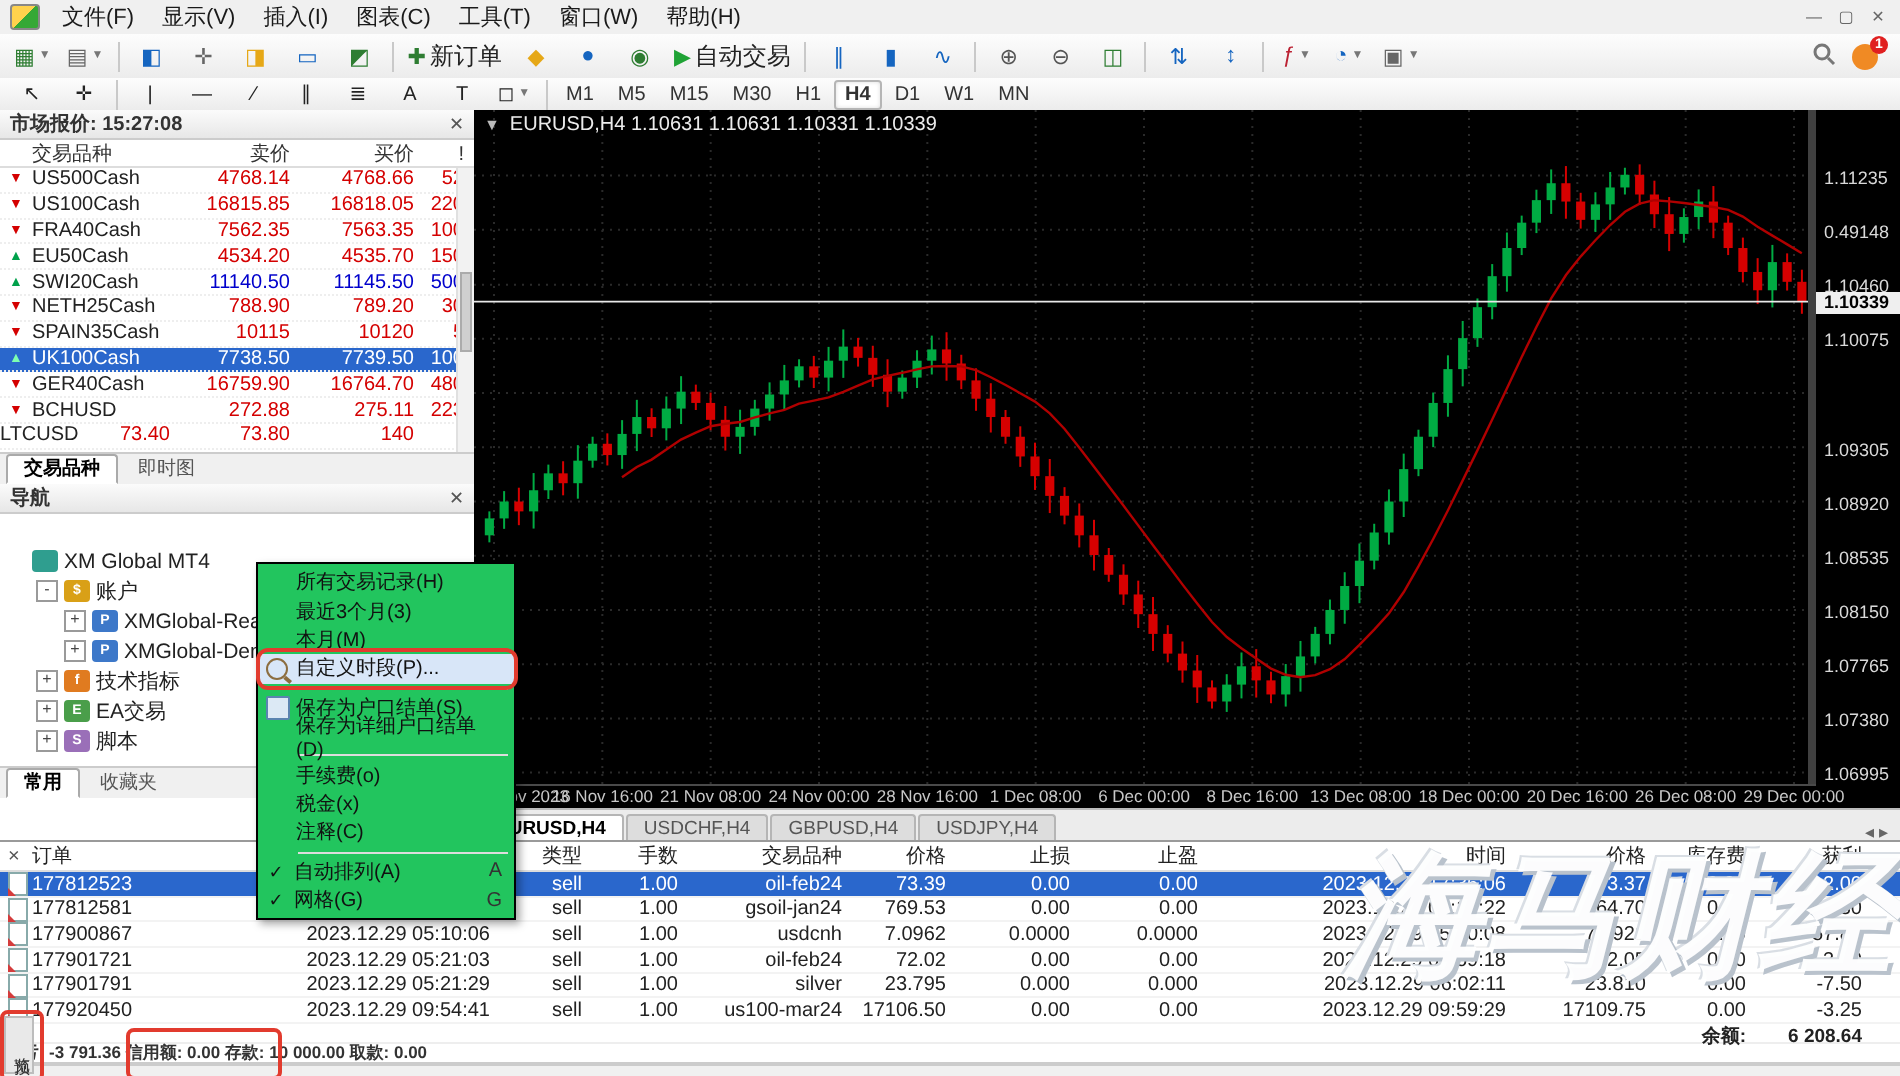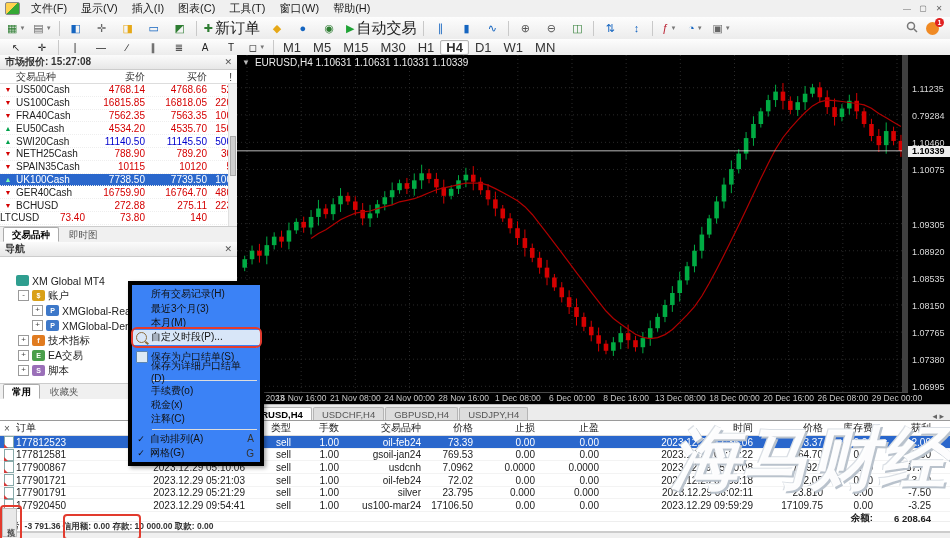--- a/index.html
+++ b/index.html
@@ -18,23 +18,23 @@
 
   
   .tb{position:absolute;left:0;right:0;display:flex;align-items:center;
       background:linear-gradient(#fdfdfd,#ececec);border-bottom:1px solid #d6d6d6;padding:0 3px}
   .tb1{top:17px;height:22px}
   .tb2{top:39px;height:16px}
   .btn{height:18px;min-width:18px;display:flex;align-items:center;justify-content:center;
        border:1px solid transparent;border-radius:2px;font-size:11px;gap:2px;padding:0 3px;color:#444}
   .tb2 .btn{height:14px;font-size:10px}
   .btn .dd{font-size:6px;color:#777}
-  .btn .lbl{font-size:15px;color:#222}
+  .btn .lbl{font-size:12px;color:#222}
   .tbsep{width:1px;height:15px;background:#c9c9c9;margin:0 3px}
-  .tf{font-size:13px;padding:0 5px;height:13px;line-height:13px;color:#333;border:1px solid transparent;border-radius:2px}
+  .tf{font-size:10px;padding:0 5px;height:13px;line-height:13px;color:#333;border:1px solid transparent;border-radius:2px}
   .tf.active{background:#fff;border-color:#b5b5b5;box-shadow:inset 0 0 2px #ddd;font-weight:bold}
   .tb-right{margin-left:auto;display:flex;align-items:center;gap:8px;padding-right:8px}
   .noti{width:13px;height:13px;border-radius:50%;background:#f08a24;position:relative}
   .noti .bdg{position:absolute;right:-5px;top:-4px;background:#e02020;color:#fff;font-size:7px;
              border-radius:50%;width:9px;height:9px;line-height:9px;text-align:center;font-weight:bold}
 
   
   .left{position:absolute;left:0;top:55px;width:237px;bottom:118px;background:#fff;border-right:1px solid #a9a9a9}
   .ptitle{height:14px;background:linear-gradient(#fbfbfb,#e7e7e7);border-bottom:1px solid #ccc;
           display:flex;align-items:center;padding:0 5px;font-size:10px;color:#333;font-weight:bold}
@@ -60,21 +60,21 @@
   .nav-tree{height:110px;overflow:hidden;padding-top:16px;font-size:10.5px}
   .trow{display:flex;align-items:center;height:15px;gap:3px}
   .tbox{width:9px;height:9px;border:1px solid #9a9a9a;font-size:8px;line-height:7px;text-align:center;color:#444;background:#fff;flex:none}
   .tbox.none{border:none;background:transparent}
   .ticon{width:13px;height:11px;border-radius:2px;font-size:7px;color:#fff;display:flex;align-items:center;
          justify-content:center;flex:none;font-weight:bold}
 
   
   .chart{position:absolute;left:237px;top:55px;right:0;height:349px;background:#000}
   .chart svg{position:absolute;left:0;top:0}
-  .axis-right{position:absolute;right:0;top:0;width:42px;height:338px;border-left:6px solid #404040;font-size:9px;color:#d9d9d9}
+  .axis-right{position:absolute;right:0;top:0;width:42px;height:338px;border-left:4px solid #404040;font-size:9px;color:#d9d9d9}
   .pl{position:absolute;left:4px;white-space:nowrap}
   .ptag{position:absolute;left:0;right:0;background:#efefef;color:#000;height:11px;line-height:11px;padding-left:4px;font-weight:bold}
   .axis-bottom{position:absolute;left:0;right:42px;bottom:0;height:11px;border-top:1px solid #4a4a4a;font-size:8.5px;color:#c8c8c8}
   .xl{position:absolute;top:0;transform:translateX(-50%);white-space:nowrap}
   .ohlc{position:absolute;left:5px;top:2px;color:#ececec;font-size:10px;display:flex;gap:5px;align-items:center}
   .ohlc .tri{font-size:8px;color:#bbb}
 
   .chart-tabs{position:absolute;left:237px;top:404px;right:0;height:16px;background:#ececec;border-top:1px solid #bbb;
               display:flex;align-items:flex-end;font-size:9.5px;padding-left:2px}
   .ctab{padding:1px 8px;border:1px solid #b5b5b5;border-bottom:none;background:#ddd;color:#555;margin-right:1px;border-radius:2px 2px 0 0}
@@ -95,21 +95,21 @@
   .t-status{height:9px;font-size:8.5px;font-weight:bold;color:#333;display:flex;align-items:center;
             border-top:1px solid #eee;white-space:nowrap}
   .t-tabs{display:flex;align-items:center;height:15px;background:#f0f0f0;border-top:1px solid #ccc;font-size:9.5px;padding-left:20px}
   .ttab{padding:0 7px;height:13px;line-height:13px;color:#333;border-left:1px solid #d5d5d5;display:flex;align-items:center}
   .ttab:first-child{border-left:none}
   .ttab.active{background:#fff;border:1px solid #aaa;border-radius:0 0 2px 2px;font-weight:bold}
   .tbdg{color:#d40000;font-size:8px;font-weight:bold;margin-left:1px;position:relative;top:2px}
   .statusbar{position:absolute;left:0;bottom:0;right:0;height:5px;background:#f0f0f0;border-top:1px solid #ccc}
 
   
-  .ctx{position:absolute;left:128px;top:281px;width:128px;background:#3b82f6;border:4px solid #000000;
+  .ctx{position:absolute;left:128px;top:281px;width:128px;background:#22c55e;border:1px solid #000000;
        box-shadow:2px 2px 4px rgba(0,0,0,.35);z-index:50;padding:2px 0}
   .ctx-item{height:14.4px;display:flex;align-items:center;font-size:10px;color:#111;padding:0 6px 0 3px;gap:3px;position:relative}
   .ctx-item .ic{width:13px;height:11px;flex:none;display:flex;align-items:center;justify-content:center}
   .ctx-item .sc{margin-left:auto;color:#333;padding-left:6px}
   .ctx-sep{height:1px;background:#ddd;margin:2px 3px 2px 20px}
   .ctx-item.hl{background:#d8e6f8}
   .ctx-item.hl::after{content:"";position:absolute;left:-1px;right:-2px;top:-3px;bottom:-3px;
                       border:2px solid #e23b2e;border-radius:6px;pointer-events:none}
   .ic-mag{width:9px;height:9px;border:1.5px solid #8c6d3f;border-radius:50%;position:relative}
   .ic-mag::after{content:"";position:absolute;width:4px;height:1.5px;background:#8c6d3f;bottom:-2px;right:-3px;transform:rotate(40deg)}
@@ -639,21 +639,21 @@
         <rect x="646.9064835164835" y="76.04999999999937" width="4.571648351648351" height="14.083333333333343" fill="#00ab43"></rect>
         <line x1="656.565934065934" y1="71.68416666666715" x2="656.565934065934" y2="90.2741666666654" stroke="#d60000" stroke-width="1"></line>
         <rect x="654.2801098901099" y="76.04999999999937" width="4.571648351648351" height="9.858333333333803" fill="#d60000"></rect>
         <line x1="663.9395604395604" y1="79.85250000000083" x2="663.9395604395604" y2="101.8929166666649" stroke="#d60000" stroke-width="1"></line>
         <rect x="661.6537362637363" y="85.90833333333318" width="4.571648351648351" height="9.928749999999354" fill="#d60000"></rect>
         <path d="M74.0 183.6 L81.4 178.5 L88.8 174.8 L96.2 169.7 L103.5 164.8 L110.9 161.3 L118.3 158.1 L125.7 156.9 L133.0 156.0 L140.4 153.7 L147.8 151.7 L155.2 149.9 L162.5 146.8 L169.9 145.3 L177.3 143.7 L184.7 140.9 L192.0 137.8 L199.4 134.7 L206.8 132.9 L214.1 131.4 L221.5 129.7 L228.9 128.2 L236.3 128.0 L243.6 128.2 L251.0 130.1 L258.4 133.6 L265.8 137.5 L273.1 141.6 L280.5 145.8 L287.9 151.7 L295.3 159.5 L302.6 168.8 L310.0 178.4 L317.4 188.1 L324.8 197.9 L332.1 207.7 L339.5 217.6 L346.9 227.4 L354.2 237.2 L361.6 246.7 L369.0 256.0 L376.4 263.5 L383.7 269.1 L391.1 274.3 L398.5 279.3 L405.9 282.4 L413.2 283.6 L420.6 282.6 L428.0 279.6 L435.4 274.5 L442.7 267.4 L450.1 259.8 L457.5 251.6 L464.9 241.0 L472.2 228.2 L479.6 214.5 L487.0 200.1 L494.3 185.3 L501.7 170.2 L509.1 154.7 L516.5 139.1 L523.8 123.6 L531.2 108.5 L538.6 94.2 L546.0 82.5 L553.3 73.3 L560.7 65.1 L568.1 57.5 L575.5 50.9 L582.8 46.8 L590.2 45.1 L597.6 45.7 L605.0 46.5 L612.3 47.5 L619.7 48.5 L627.1 49.9 L634.4 53.3 L641.8 58.4 L649.2 62.8 L656.6 67.2 L663.9 71.6" fill="none" stroke="#b00000" stroke-width="1.2"></path>
         <line x1="0" y1="95.83708333333253" x2="671" y2="95.83708333333253" stroke="#e8e8e8" stroke-width="0.8"></line>
       </svg>
     <div class="axis-right" id="axis-right">
         <div class="pl" style="top: 28.7437px;">1.11235</div>
-        <div class="pl" style="top: 55.8542px;">0.79284</div>
+        <div class="pl" style="top: 55.8542px;">0.49148</div>
         <div class="pl" style="top: 83.3167px;">1.10460</div>
         <div class="pl" style="top: 110.427px;">1.10075</div>
         <div class="pl" style="top: 137.537px; margin-left: 44px;">1.09690</div>
         <div class="pl" style="top: 164.648px;">1.09305</div>
         <div class="pl" style="top: 191.758px;">1.08920</div>
         <div class="pl" style="top: 218.869px;">1.08535</div>
         <div class="pl" style="top: 245.979px;">1.08150</div>
         <div class="pl" style="top: 273.09px;">1.07765</div>
         <div class="pl" style="top: 300.2px;">1.07380</div>
         <div class="pl" style="top: 327.31px;">1.06995</div>

